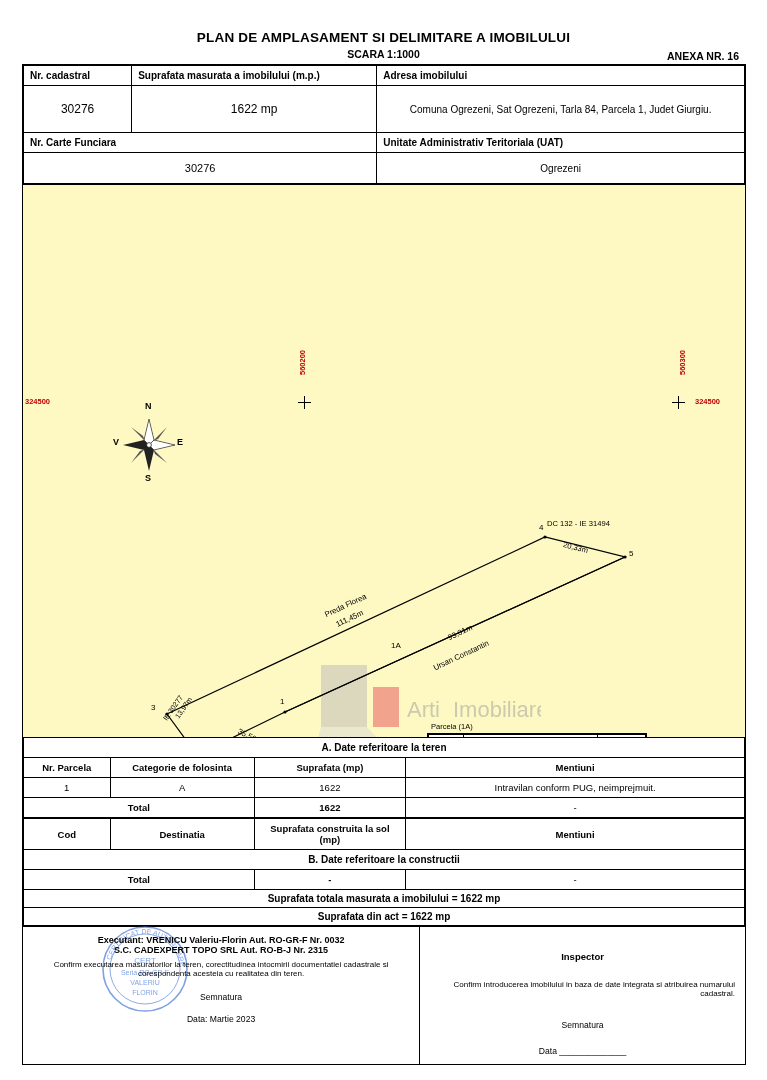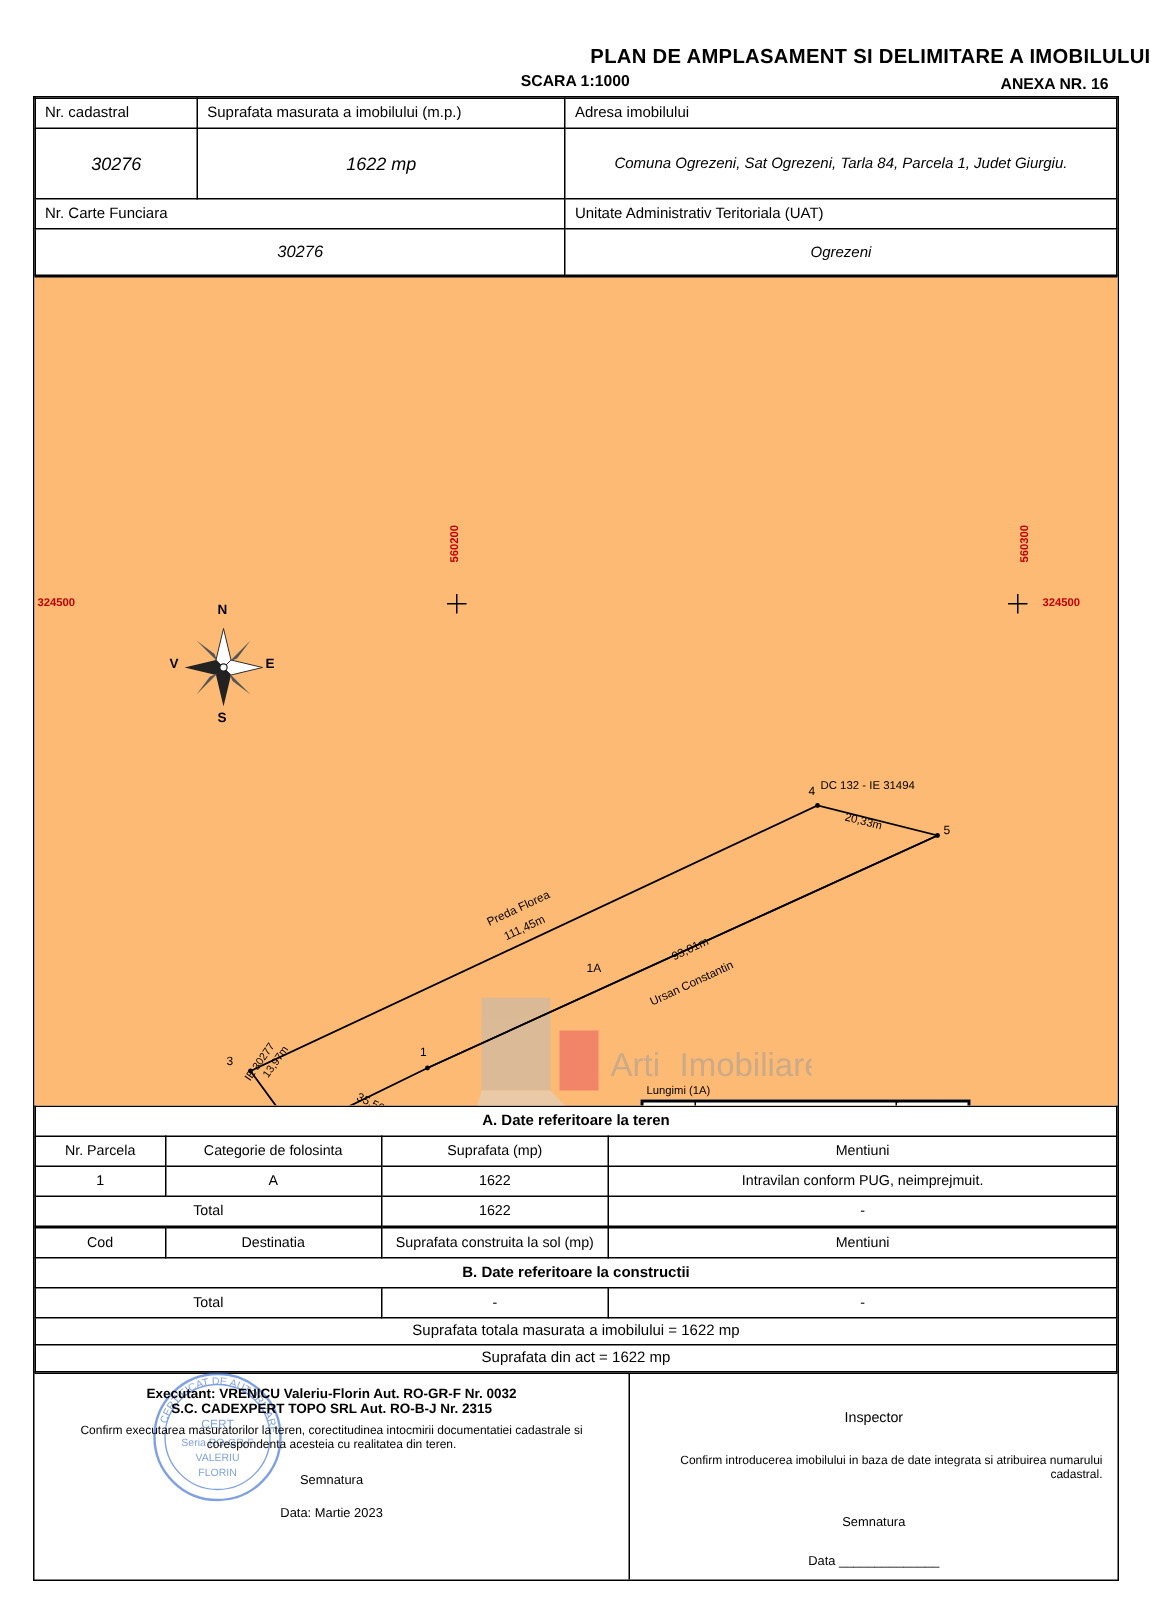--- a/index.html
+++ b/index.html
@@ -17,21 +17,21 @@
     height: 1080px;
     margin: 0 auto;
     background: #fff;
     overflow: hidden;
   }
   .title {
     position: absolute;
     top: 30px;
     left: 0;
     width: 767px;
-    text-align: right;
+    text-align: center;
     font-size: 13.5px;
     font-weight: bold;
     letter-spacing: 0.2px;
   }
   .subtitle {
     position: absolute;
     top: 48px;
     left: 0;
     width: 767px;
     text-align: center;
@@ -57,31 +57,31 @@
   table.hdr {
     border-collapse: collapse;
     width: 100%;
     font-size: 10px;
   }
   table.hdr td {
     border: 1px solid #000;
     padding: 4px 6px;
     vertical-align: middle;
   }
-  .b { font-weight: normal; }
-  .c { text-align: center; font-style: italic; }
+  .b { font-weight: bold; }
+  .c { text-align: center; }
   .big { font-size: 12px; }
 
   
   .map {
     position: relative;
     width: 100%;
     height: 552px;
     border-top: 1px solid #000;
-    background: #fdba74;
+    background: #fef9c3;
     overflow: hidden;
   }
   .coordlbl {
     position: absolute;
     color: #c00000;
     font-size: 7.5px;
     font-weight: bold;
     white-space: nowrap;
   }
   .rot {
@@ -302,21 +302,21 @@
       <div style="position:absolute; left:214px; top:547px; font-size:7.8px; transform:rotate(26deg);">35,56m</div>
       <div style="position:absolute; left:150px; top:530px; font-size:7.2px; transform:rotate(-55deg); transform-origin:left top;">13,97m</div>
       <div style="position:absolute; left:138px; top:532px; font-size:7.2px; transform:rotate(-55deg); transform-origin:left top;">IE 30277</div>
 
       <div style="position:absolute; left:257px; top:512px; font-size:8px;">1</div>
 
       <div style="position:absolute; left:128px; top:518px; font-size:8px;">3</div>
       <div style="position:absolute; left:516px; top:338px; font-size:8px;">4</div>
       <div style="position:absolute; left:606px; top:364px; font-size:8px;">5</div>
 
-      <div class="parcela-lbl">Lungimi (1A)</div>
+      <div class="parcela-lbl">Parcela (1A)</div>
       <div class="coordbox">
         <table>
           <tbody>
               <tr class="hdrrow">
             <td rowspan="2" style="width:16%">Nr. Pct.</td>
             <td colspan="2">Coordonate pct.de contur</td>
             <td rowspan="2" style="width:22%">Lungimi laturi</td>
           </tr>
 
         </tbody>

